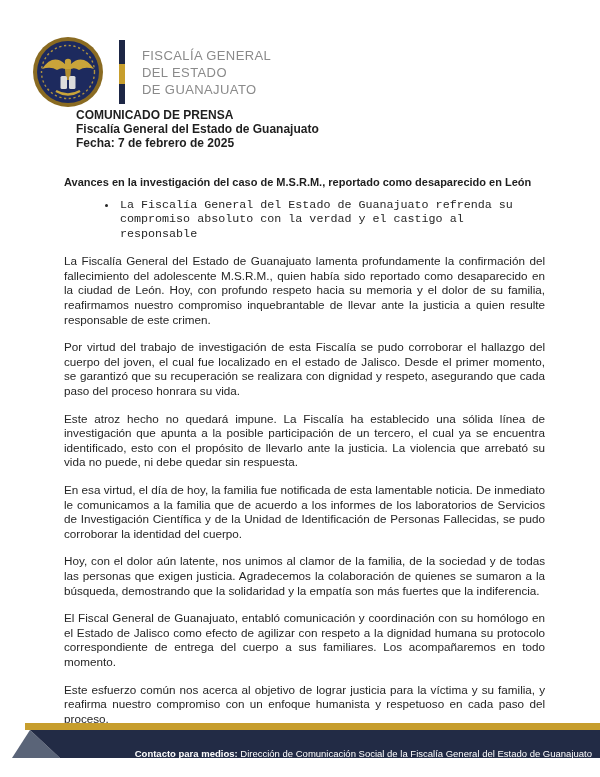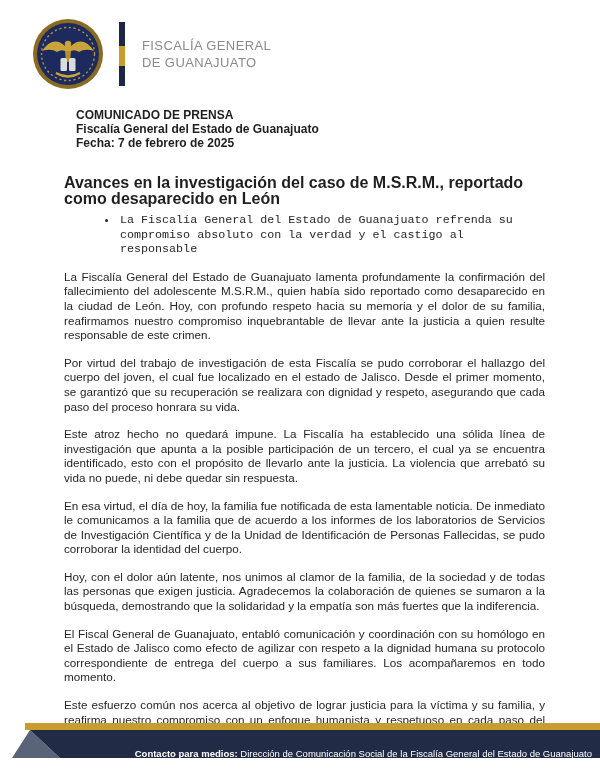--- a/index.html
+++ b/index.html
@@ -8,21 +8,21 @@
     width:600px; height:777px;
     background:#ffffff;
     font-family:"Liberation Sans", sans-serif;
     color:#262626;
     overflow:hidden;
     margin:0 auto;
   }
 
   
   .header {
-    position:absolute; top:18px; left:32px;
+    position:absolute; top:36px; left:32px;
     display:flex; align-items:center;
   }
   .seal { width:72px; height:72px; flex:0 0 auto; }
   .divider {
     width:6px; height:64px; margin-left:15px;
     display:flex; flex-direction:column;
   }
   .divider .seg-navy-top { flex:0 0 24px; background:#1d2645; }
   .divider .seg-gold    { flex:0 0 20px; background:#c79e2d; }
   .divider .seg-navy-bot{ flex:1 1 auto; background:#1d2645; }
@@ -34,21 +34,21 @@
   }
 
   
   .content {
     position:absolute; top:108px; left:64px; width:481px;
   }
   .doc-head { font-weight:bold; font-size:12px; line-height:14px; color:#1f1f1f;margin-left:12px; }
   .doc-head div { margin:0; }
   .title {
     margin-top:25px;
-    font-weight:bold; font-size:16px; line-height:15.5px; color:#1f1f1f;
+    font-weight:bold; font-size:11px; line-height:15.5px; color:#1f1f1f;
   }
   ul.bullet-list {
     margin:7px 0 0 0; padding:0 0 0 54px;font-family:Liberation Mono, monospace;
   }
   ul.bullet-list li {
     list-style:disc outside;
     font-size:11.7px; line-height:14.6px;
     padding-left:2px;
   }
   .paragraphs p {
@@ -102,20 +102,21 @@
       <rect x="37" y="40" width="6.5" height="13" rx="1.5" fill="#dcdcdc"></rect>
       <path d="M24 55 Q36 62 48 55" fill="none" stroke="#c9a43a" stroke-width="2.4"></path>
     </svg>
     <div class="divider">
       <div class="seg-navy-top"></div>
       <div class="seg-gold"></div>
       <div class="seg-navy-bot"></div>
     </div>
     <div class="wordmark">
       <div>FISCALÍA GENERAL</div>
+      <div>DEL ESTADO</div>
       <div>DE GUANAJUATO</div>
     </div>
   </div>
 
   <div class="content">
     <div class="doc-head">
       <div>COMUNICADO DE PRENSA</div>
       <div>Fiscalía General del Estado de Guanajuato</div>
       <div>Fecha: 7 de febrero de 2025</div>
     </div>

